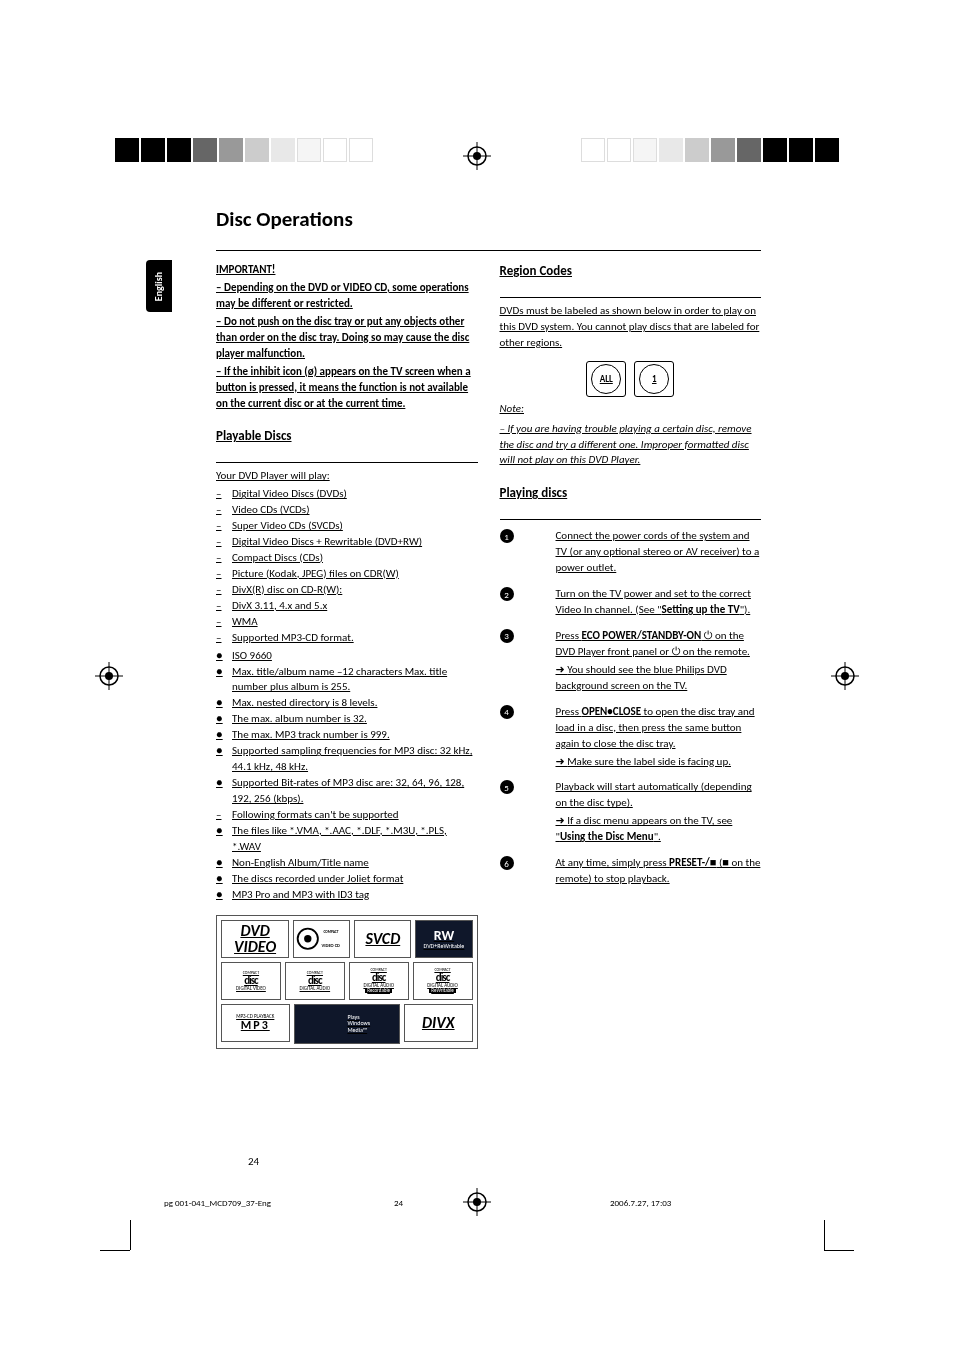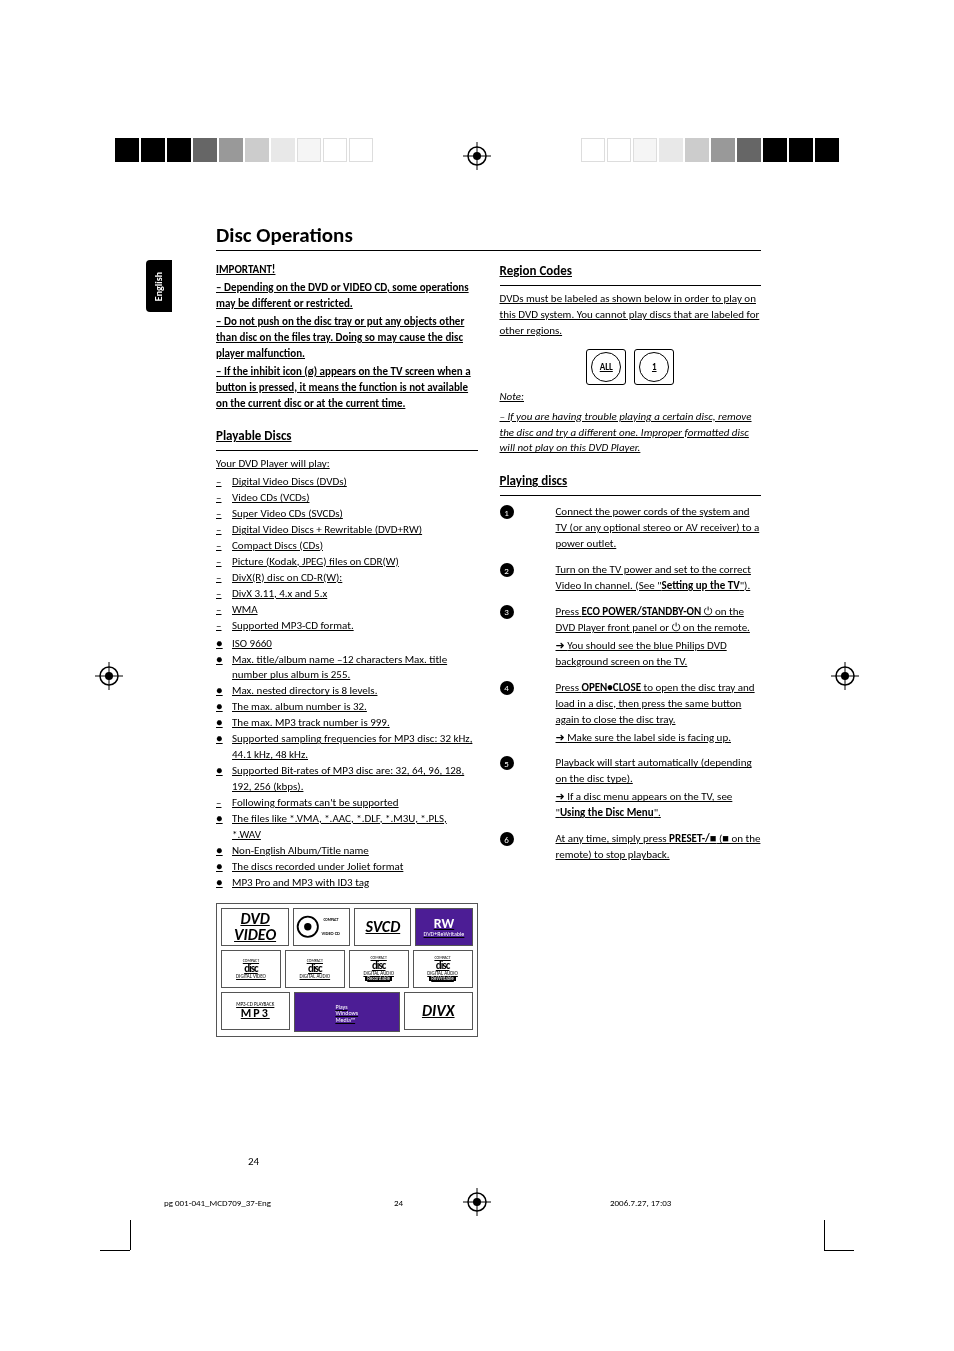--- a/index.html
+++ b/index.html
@@ -40,21 +40,21 @@
       width: 28px;
       height: 28px;
     }
     .reg-mark svg { width: 100%; height: 100%; }
     .reg-top { top: 142px; left: 50%; transform: translateX(-50%); }
     .reg-left { top: 50%; left: 95px; transform: translateY(-50%); }
     .reg-right { top: 50%; right: 95px; transform: translateY(-50%); }
     .reg-bottom { bottom: 135px; left: 50%; transform: translateX(-50%); }
     .page-title {
       position: absolute;
-      top: 222px;
+      top: 206px;
       left: 216px;
       font-size: 21px;
       font-weight: bold;
       color: #000;
     }
     .title-rule {
       position: absolute;
       top: 250px;
       left: 216px;
       width: 545px;
@@ -94,21 +94,21 @@
       color: #000;
       text-decoration: underline;
     }
     .col-left { width: 262px; }
     .col-right { width: 262px; }
     .important-block p { margin-bottom: 2px; font-weight: bold; }
     .section-heading {
       font-weight: bold;
       font-size: 13px;
       margin-top: 16px;
-      padding-bottom: 4px;
+      padding-bottom: 16px;
       border-bottom: 1px solid #000;
     }
     .section-heading.tight { margin-top: 0; }
     .intro { margin-top: 5px; }
     .list { list-style: none; margin-top: 2px; }
     .list li {
       display: flex;
       align-items: flex-start;
       gap: 6px;
     }
@@ -185,21 +185,21 @@
       height: 38px;
       display: flex;
       align-items: center;
       justify-content: center;
       font-size: 8px;
       color: #000;
       flex-direction: column;
       text-align: center;
       line-height: 1;
     }
-    .logo.bg { background: #4c1d95; color: #fff; }
+    .logo.bg { background: #0f172a; color: #fff; }
     .logo.big { font-weight: bold; font-size: 16px; font-style: italic; }
     .logo svg { max-width: 100%; max-height: 100%; }
     .page-num {
       position: absolute;
       top: 1155px;
       left: 248px;
       font-size: 11px;
     }
     .footer-info {
       position: absolute;
@@ -294,21 +294,21 @@
 
 <h1 class="page-title">Disc Operations</h1>
 <div class="title-rule"></div>
 
 <div class="content">
 
   <div class="col col-left">
     <div class="important-block">
       <p>IMPORTANT!</p>
       <p>–   Depending on the DVD or VIDEO CD, some operations may be different or restricted.</p>
-      <p>–   Do not push on the disc tray or put any objects other than disc on the files tray. Doing so may cause the disc player malfunction.</p>
+      <p>–   Do not push on the disc tray or put any objects other than order on the disc tray. Doing so may cause the disc player malfunction.</p>
       <p>–   If the inhibit icon (ø) appears on the TV screen when a button is pressed, it means the function is not available on the current disc or at the current time.</p>
     </div>
 
     <h2 class="section-heading">Playable Discs</h2>
     <p class="intro">Your DVD Player will play:</p>
     <ul class="list" id="playable-list1">
         <li>
           <span class="bullet">–</span>
           <span class="txt">Digital Video Discs (DVDs)</span>
         </li>
@@ -443,21 +443,21 @@
             <span style="font-size:11px;font-weight:bold;letter-spacing:-1px">disc</span>
             <span>DIGITAL AUDIO</span>
             <span style="background:#000;color:#fff;padding:0 2px">ReWritable</span>
           </div>
       </div>
       <div class="logo-row">
         <div class="logo" style="flex:1;font-size:6px">
             <span style="font-size:5px">MP3-CD PLAYBACK</span>
             <span style="font-size:12px;font-weight:bold;letter-spacing:2px">MP3</span>
           </div>
-        <div class="logo bg" style="flex:1;font-size:6px;flex-direction:column;gap:4px;padding:19px">
+        <div class="logo bg" style="flex:1;font-size:6px;flex-direction:row;gap:4px;padding:19px">
           <svg width="20" height="20" viewBox="0 0 20 20">
               <rect x="2" y="2" width="7" height="7" fill="#fff"></rect>
               <rect x="11" y="2" width="7" height="7" fill="#fff"></rect>
               <rect x="2" y="11" width="7" height="7" fill="#fff"></rect>
               <rect x="11" y="11" width="7" height="7" fill="#fff"></rect>
             </svg>
           <span style="text-align:left;line-height:1.1">Plays<br>Windows<br>Media™</span>
         </div>
         <div class="logo big" style="flex:1">
             <span>DIVX</span>

